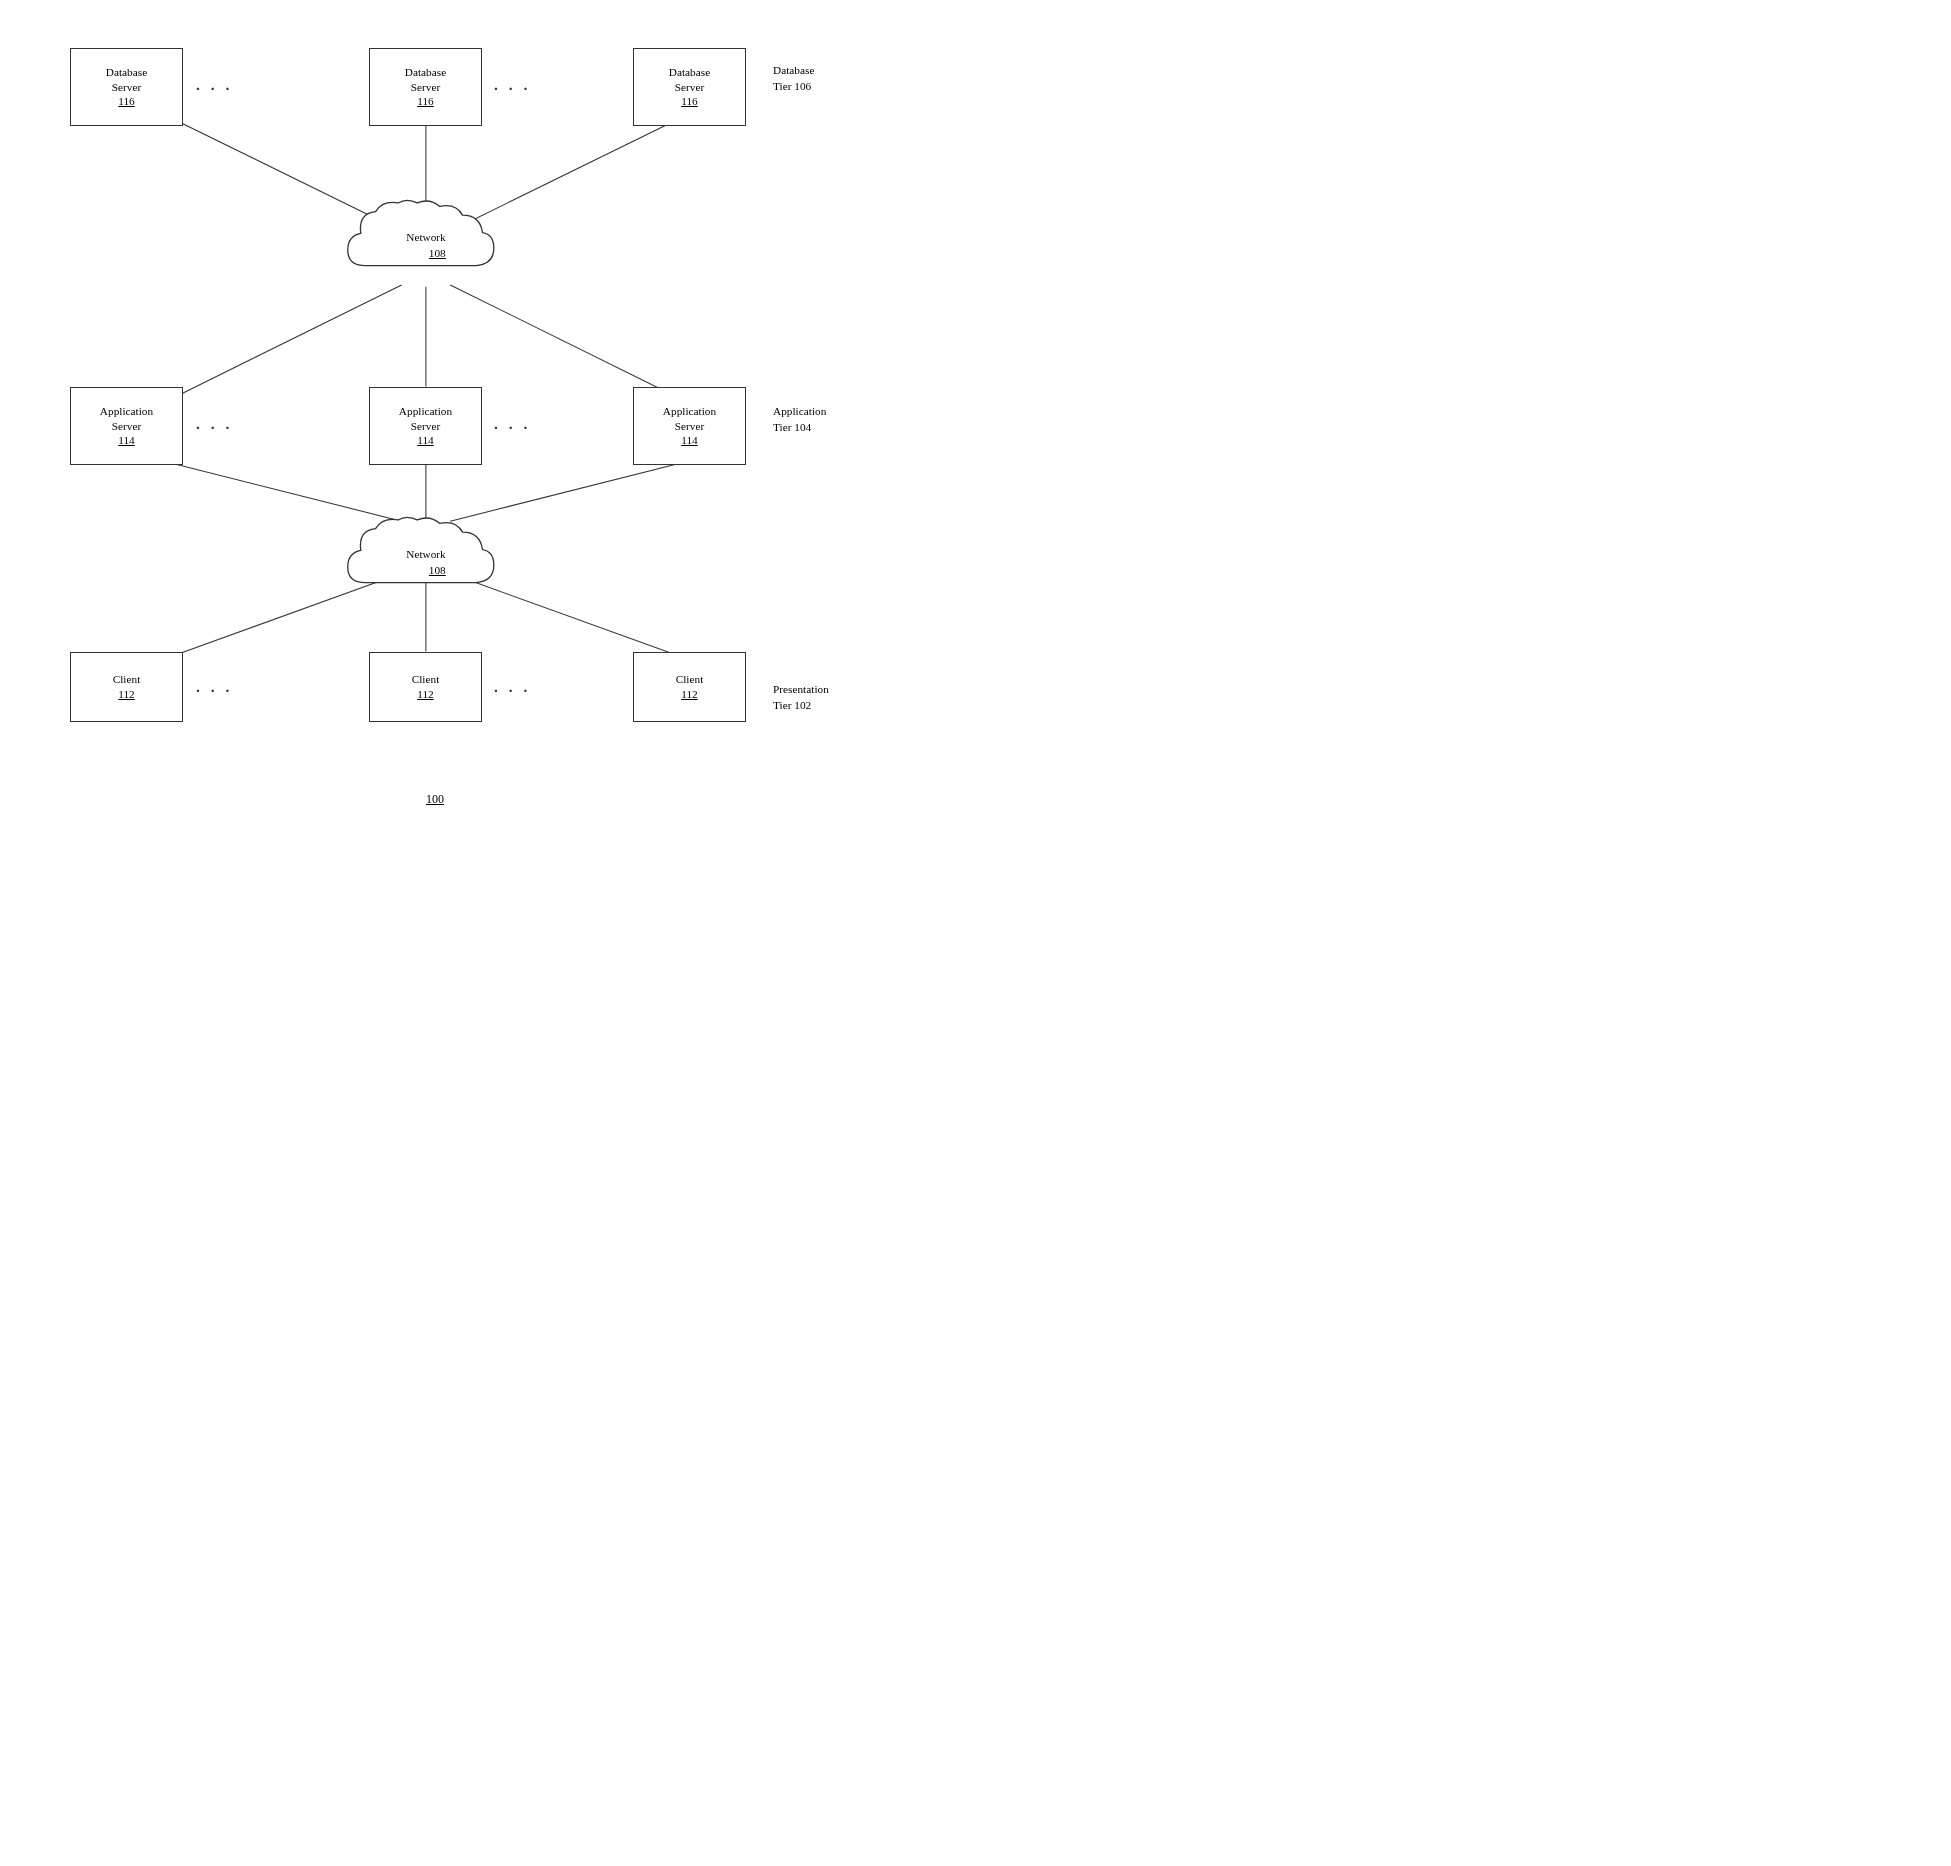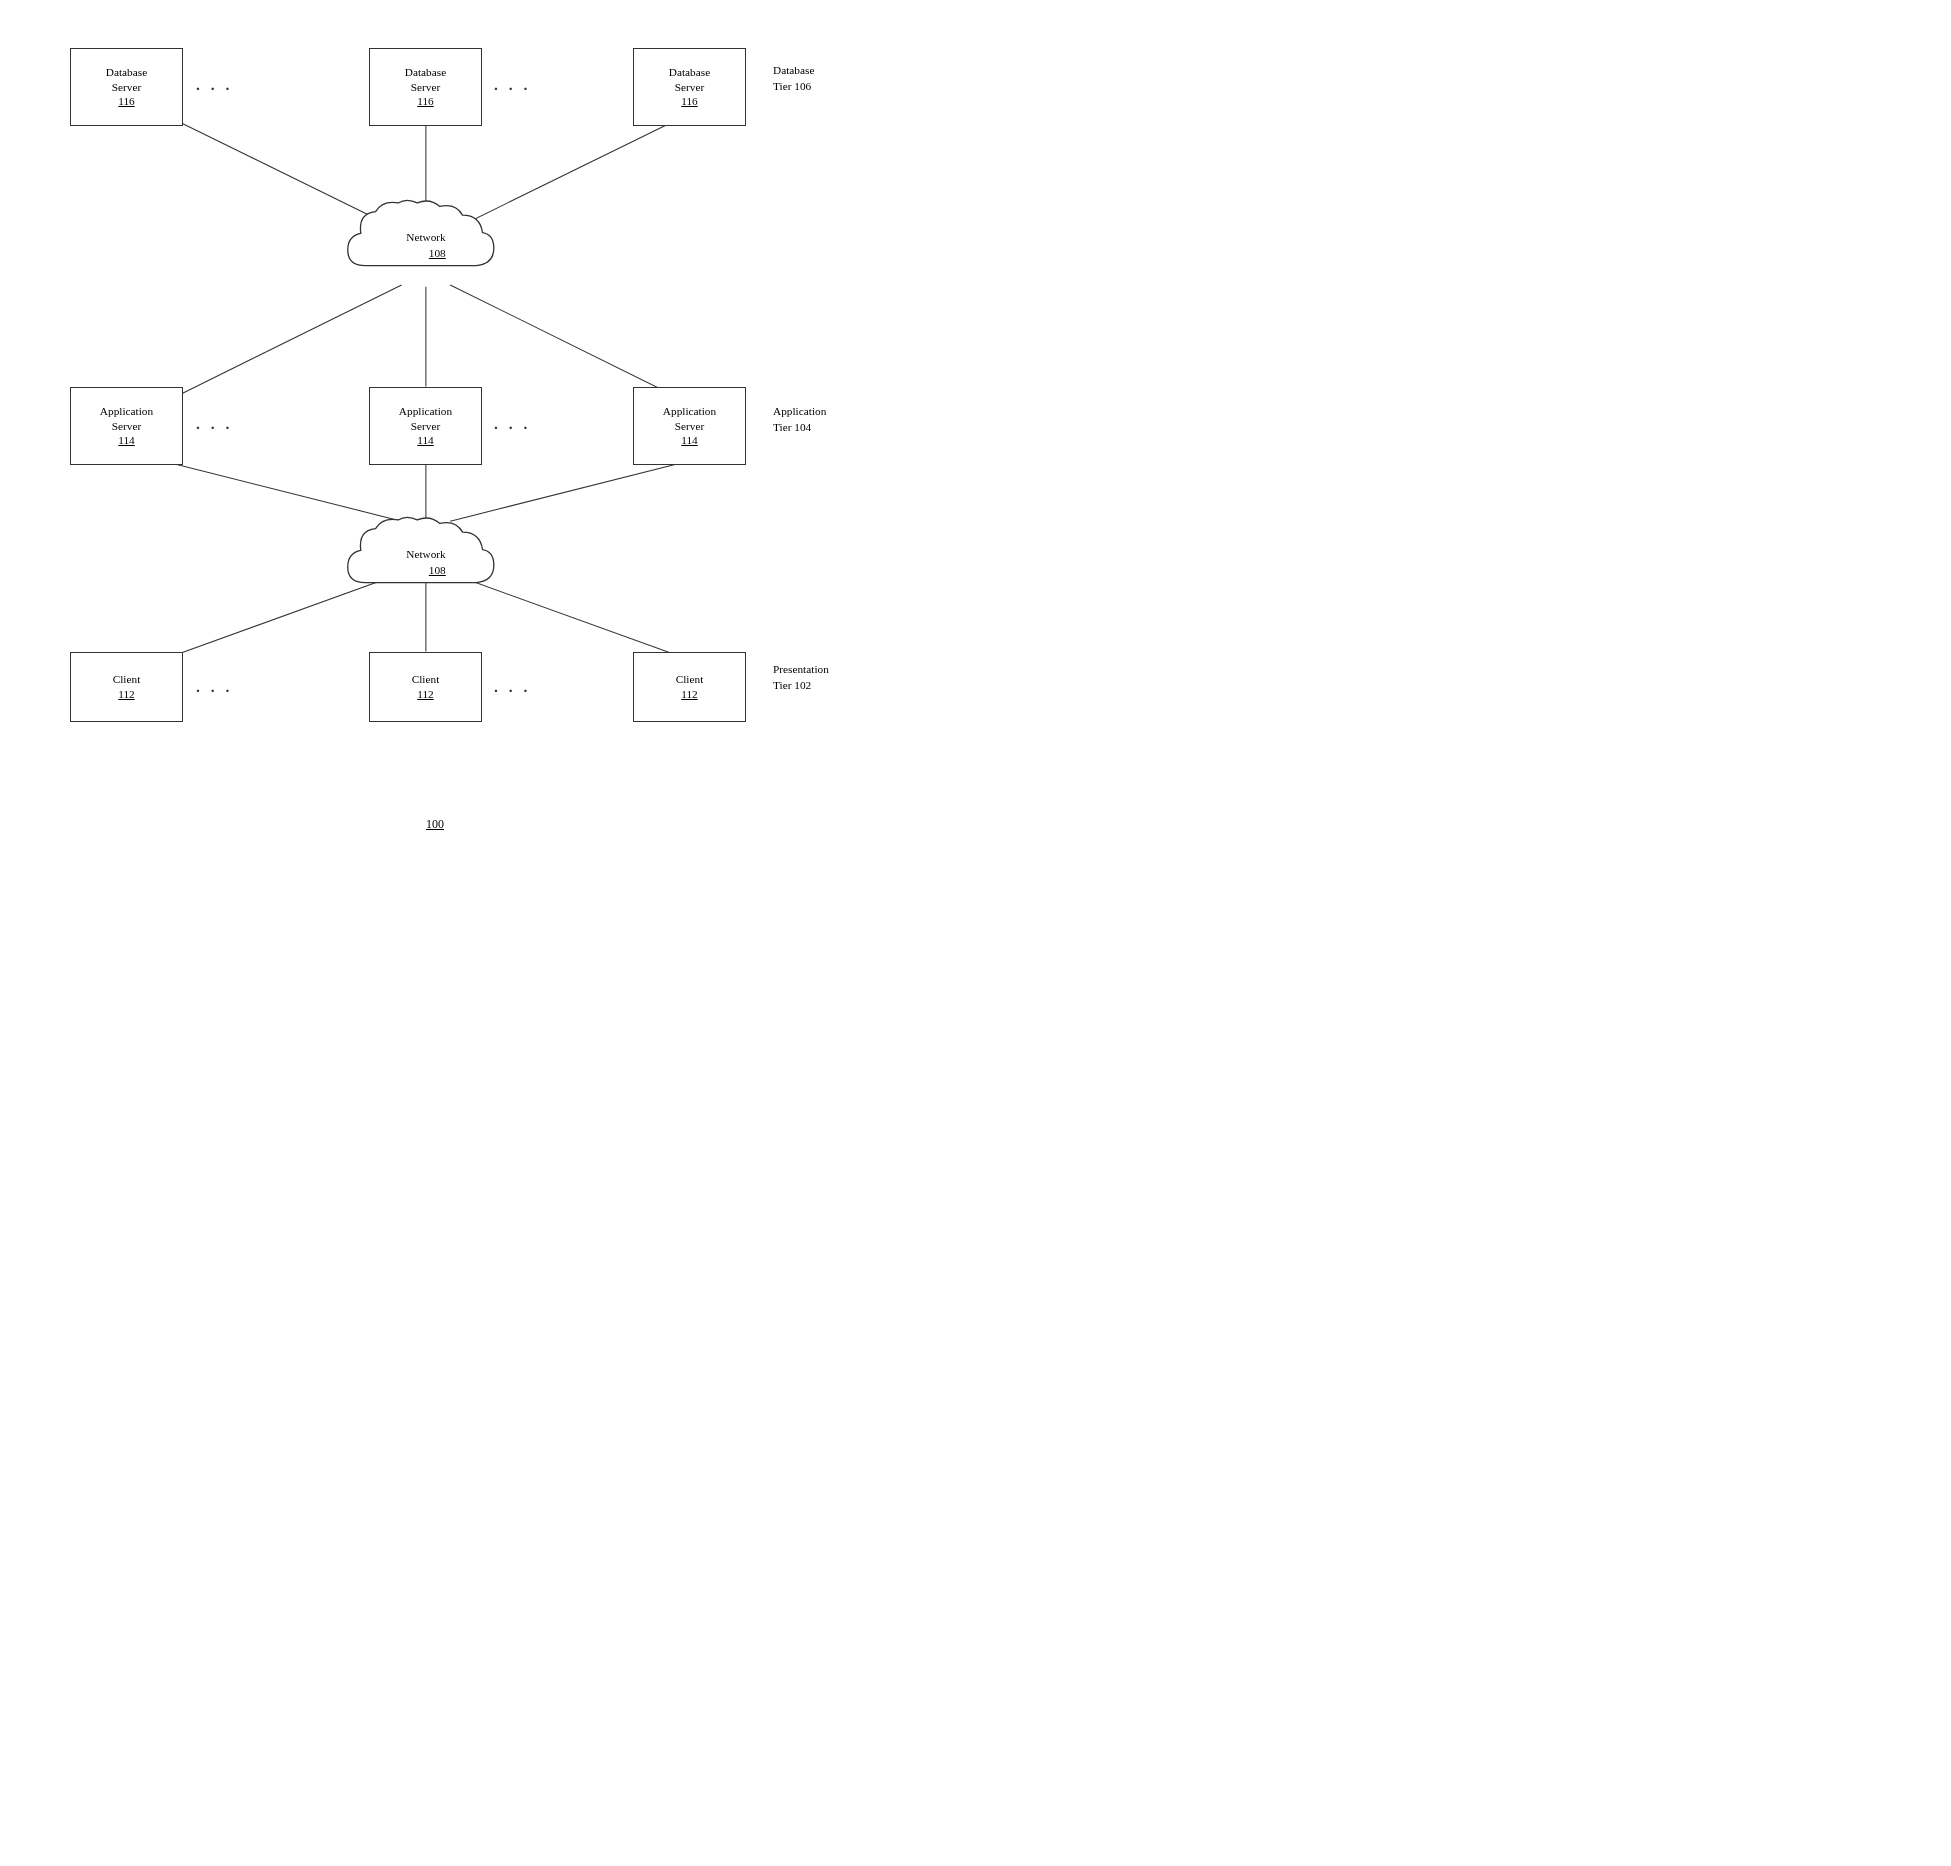--- a/index.html
+++ b/index.html
@@ -184,20 +184,20 @@
   <div class="dots" style="left:494px; top:678px;">. . .</div>
 
   <div class="tier-label" style="left:773px; top:63px;">
     Database<br>Tier 106
   </div>
 
   <div class="tier-label" style="left:773px; top:404px;">
     Application<br>Tier 104
   </div>
 
-  <div class="tier-label" style="left:773px; top:662px;">
+  <div class="tier-label" style="left:773px; top:682px;">
     Presentation<br>Tier 102
   </div>
 
-  <div class="ref-num" style="left:426px; top:817px; text-decoration:underline;">100</div>
+  <div class="ref-num" style="left:426px; top:792px; text-decoration:underline;">100</div>
 
 </div>
 
 
 </body></html>

